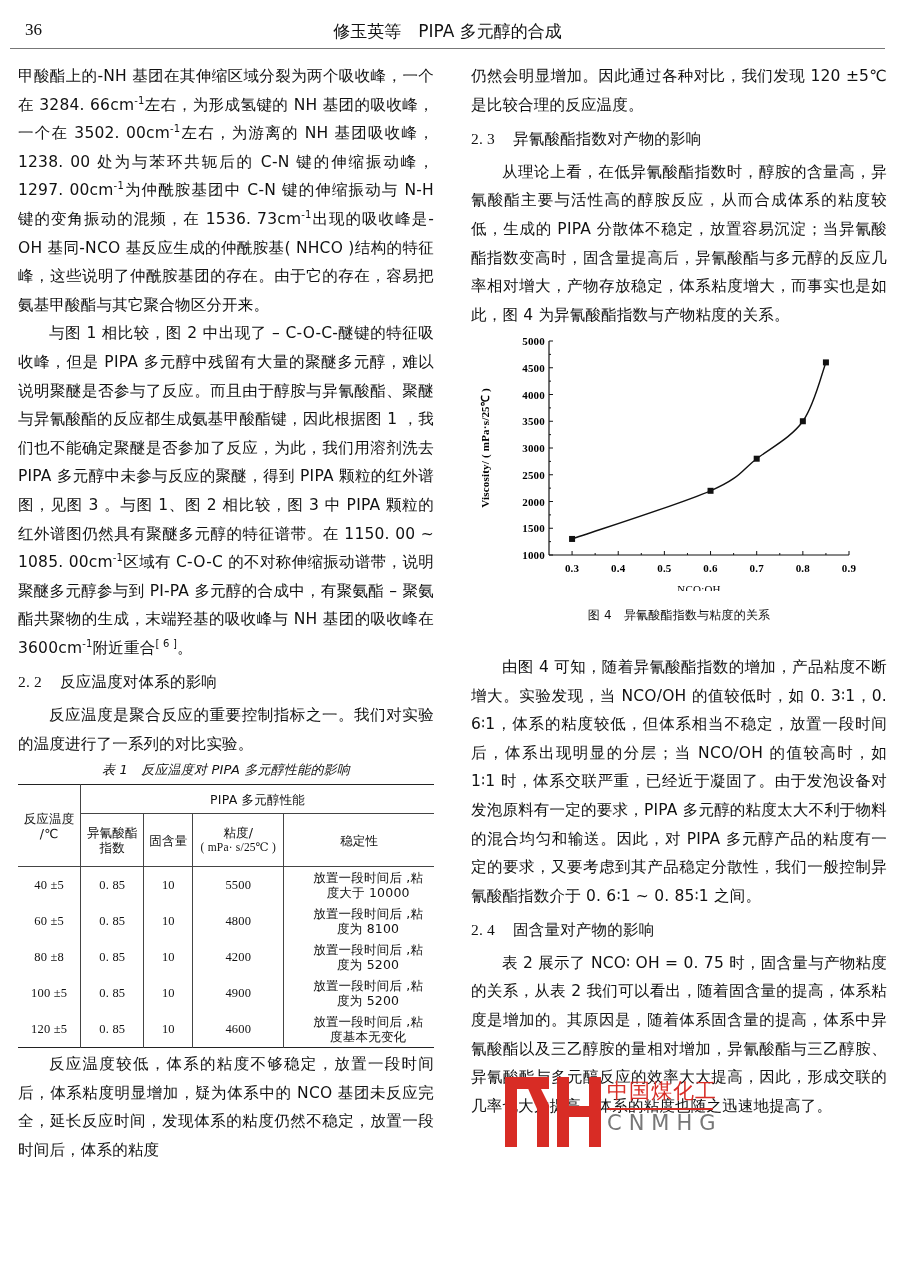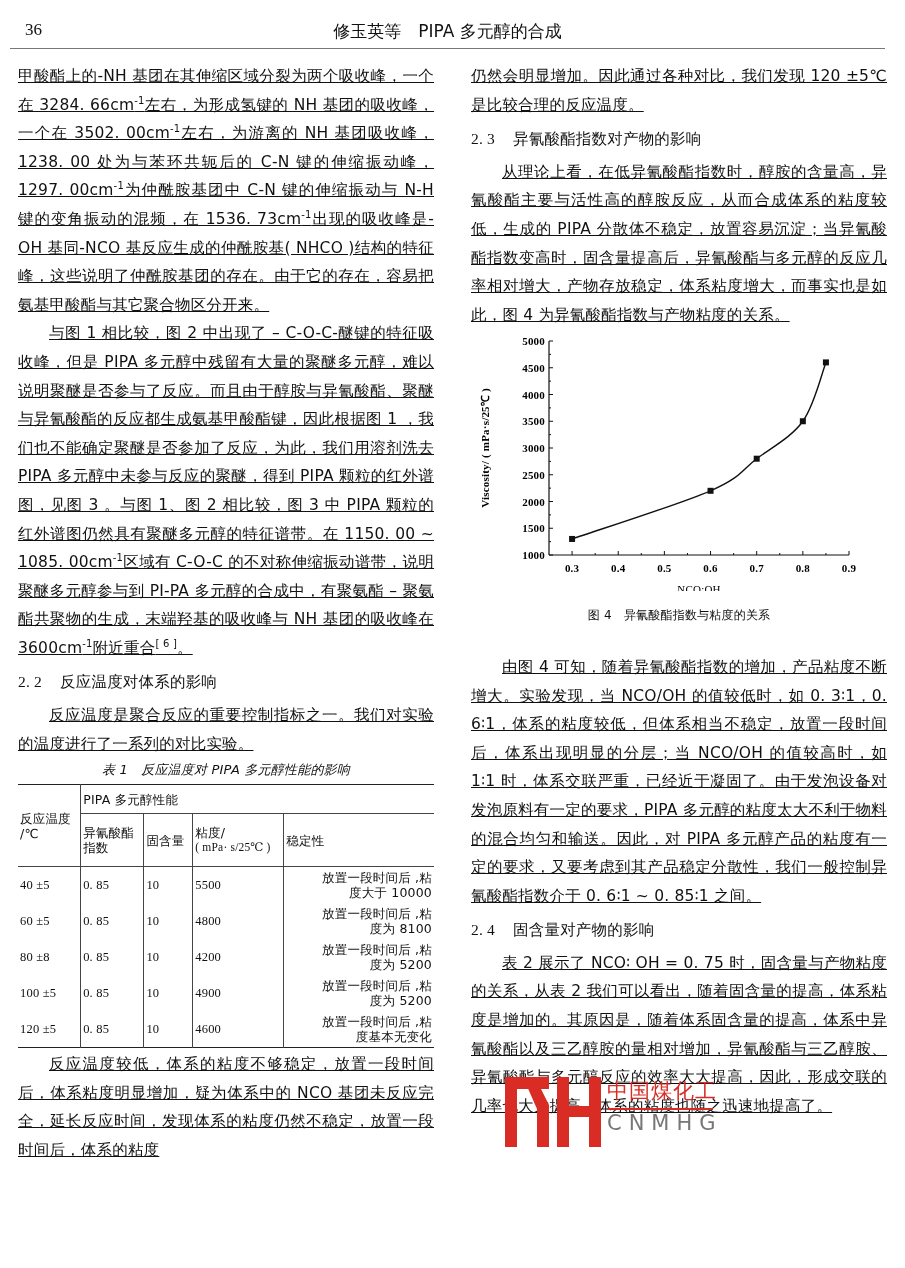--- a/index.html
+++ b/index.html
@@ -5,33 +5,33 @@
   html,body{margin:0;padding:0;background:#fff;}
   body{width:905px;height:1268px;position:relative;overflow:hidden;color:#111;
        font-family:"DejaVu Sans","Liberation Sans",sans-serif;}
   .serif{font-family:"Liberation Serif","DejaVu Serif",serif;}
   #header{position:absolute;left:10px;top:14px;width:875px;height:34px;border-bottom:1.5px solid #777;}
   #page-num{position:absolute;left:15px;top:6px;font-size:17px;text-align:right;}
   #running-title{position:absolute;left:0;width:100%;top:6px;text-align:center;font-size:17px;}
   .col{position:absolute;top:62px;width:416px;font-size:15.5px;line-height:28.6px;letter-spacing:0.2px;}
   #col-left{left:18px;}
   #col-right{left:471px;}
-  .para{margin:0;text-align:justify;text-decoration:underline;}
+  .para{margin:0;text-align:justify;}
   .indent{text-indent:2em;}
   .sec{margin:6px 0 4px 0;font-size:15.5px;}
   .sec .num{margin-right:18px;}
   sup{font-size:10px;line-height:0;}
   .caption{text-align:center;font-size:13px;line-height:20px;margin:2px 0 4px 0;font-style:italic;}
   table{border-collapse:collapse;width:416px;font-size:12.5px;line-height:15px;}
-  table td,table th{font-weight:normal;text-align:left;padding:2px 2px;}
+  table td,table th{font-weight:normal;text-align:center;padding:2px 2px;}
   .tbl-top{border-top:1.6px solid #222;}
   .tbl-bot{border-bottom:1.6px solid #222;}
   .vl{border-left:1px solid #444;}
   .hl{border-bottom:1px solid #444;}
-  td.stab{text-align:right;padding-left:20px;}
+  td.stab{text-align:center;padding-left:20px;}
   tr.row td{height:32px;}
   #chart-wrap{position:relative;width:416px;height:282px;}
   #chart-svg{position:absolute;left:0;top:0;}
   #fig-caption{text-align:center;font-size:12px;margin-top:0;}
   #watermark{position:absolute;left:505px;top:1077px;width:220px;height:70px;}
   #wm-logo{position:absolute;left:0;top:0;}
   #wm-cn{position:absolute;left:102px;top:0;font-size:21px;color:#d82c25;letter-spacing:1px;}
   #wm-line{position:absolute;left:102px;top:31px;width:106px;height:2px;background:#d82c25;}
   #wm-en{position:absolute;left:102px;top:34px;font-size:21px;color:#777;letter-spacing:7px;}
 </style>

